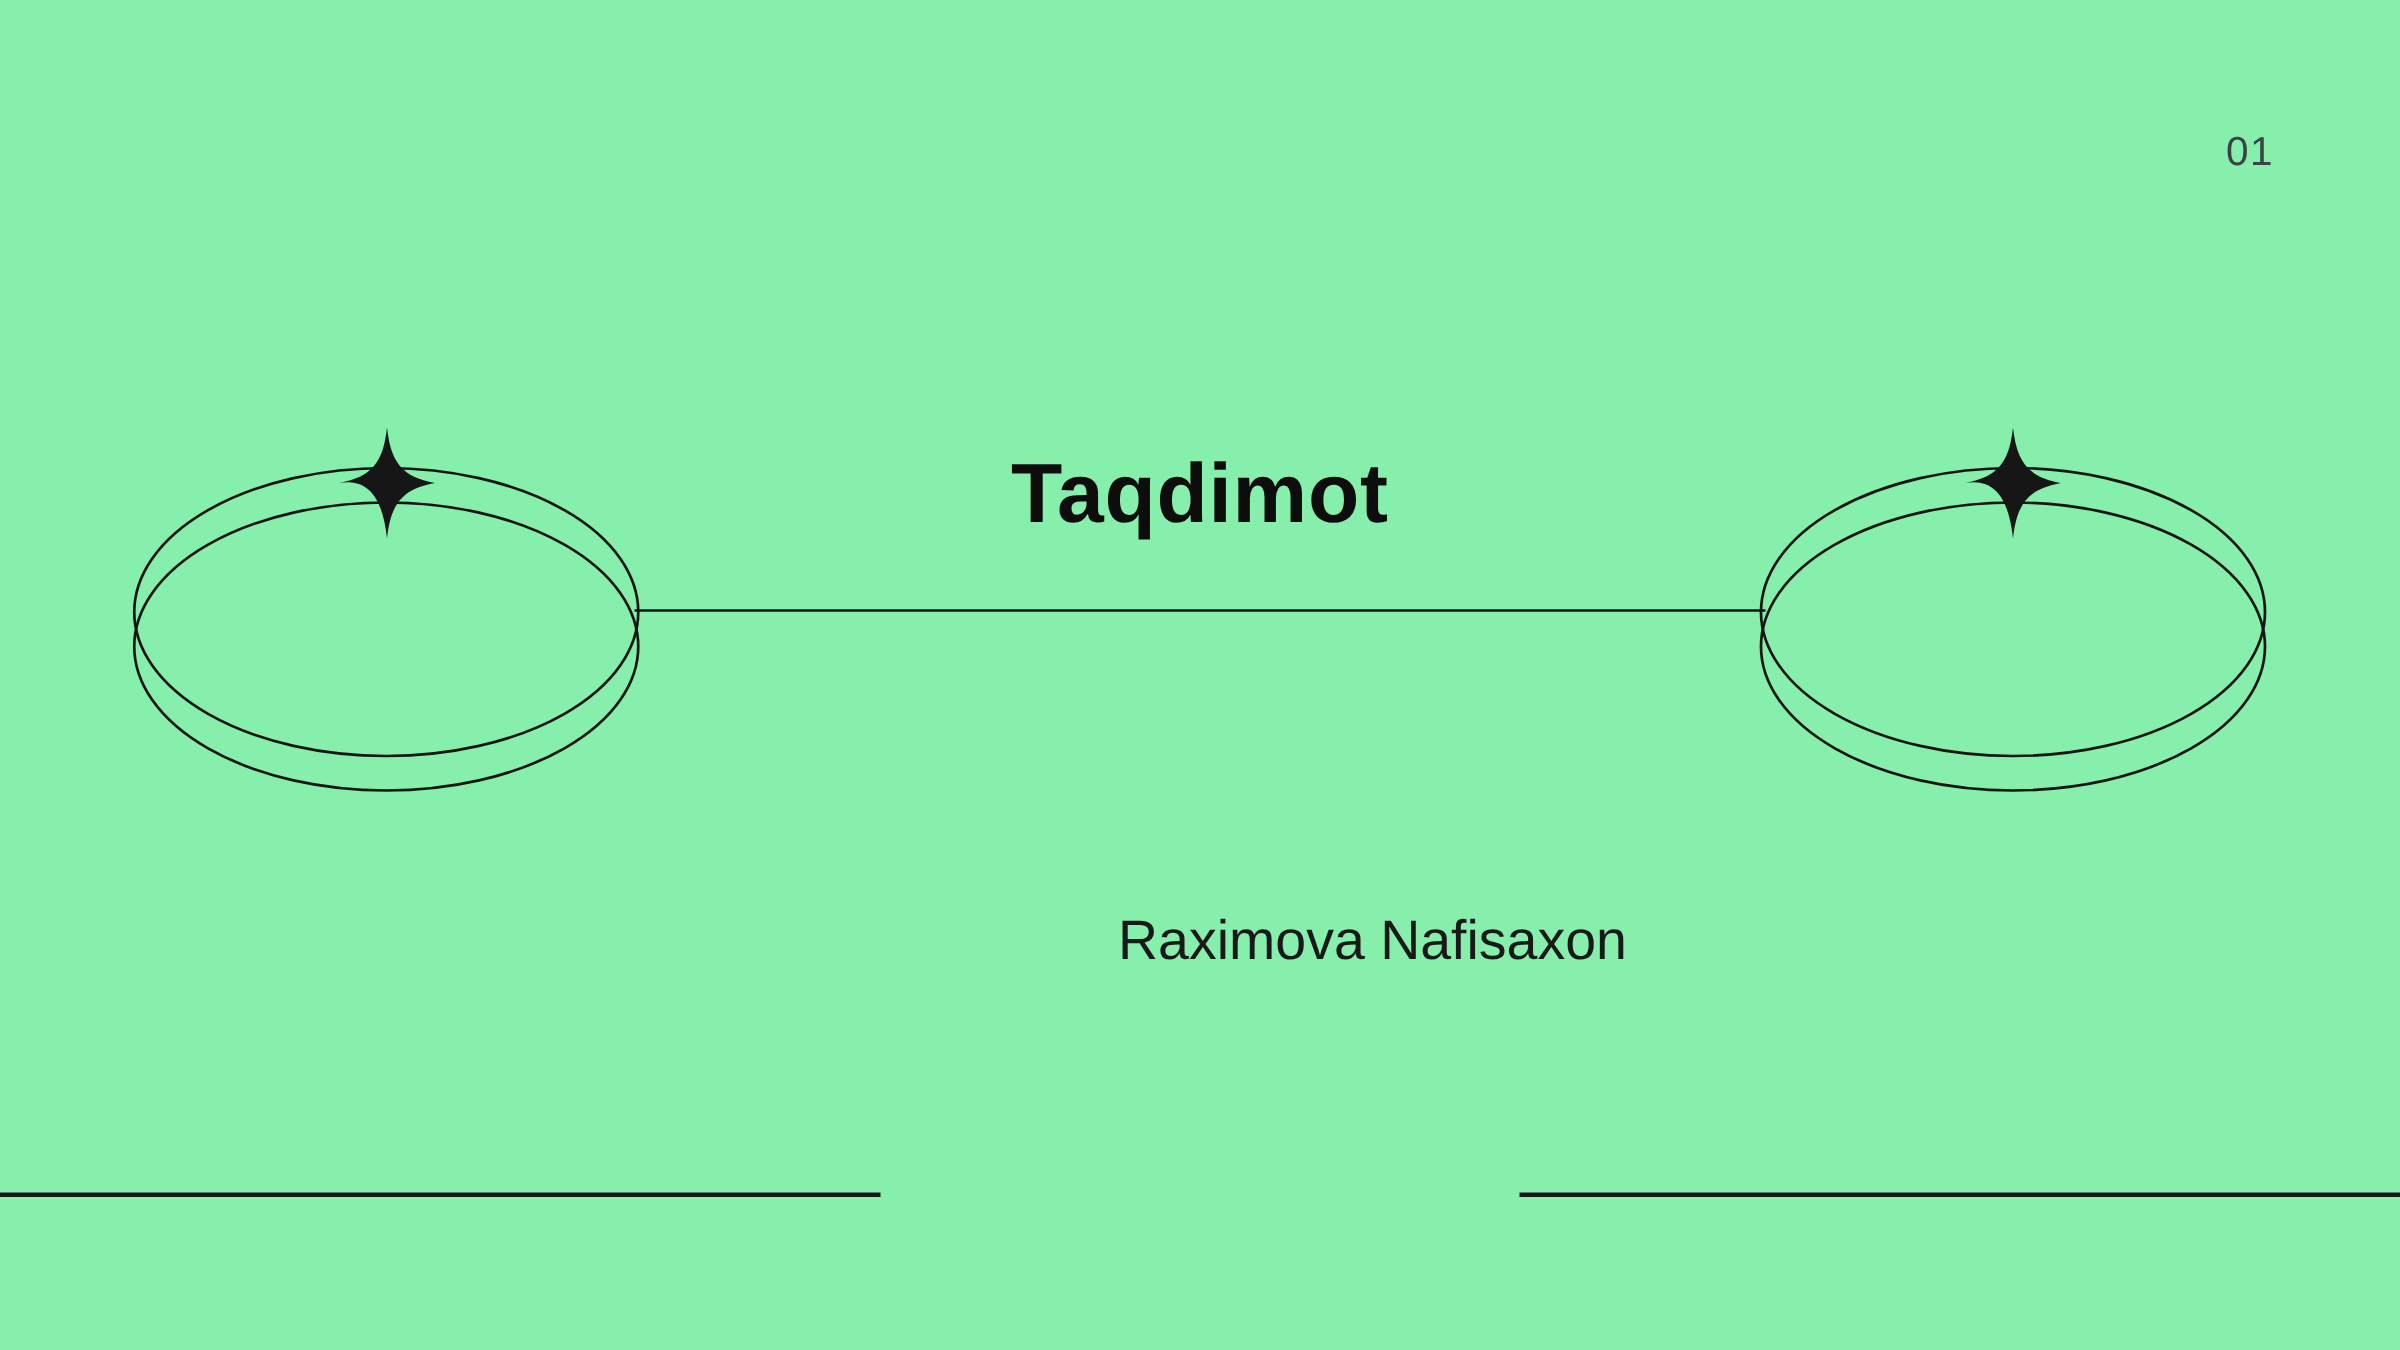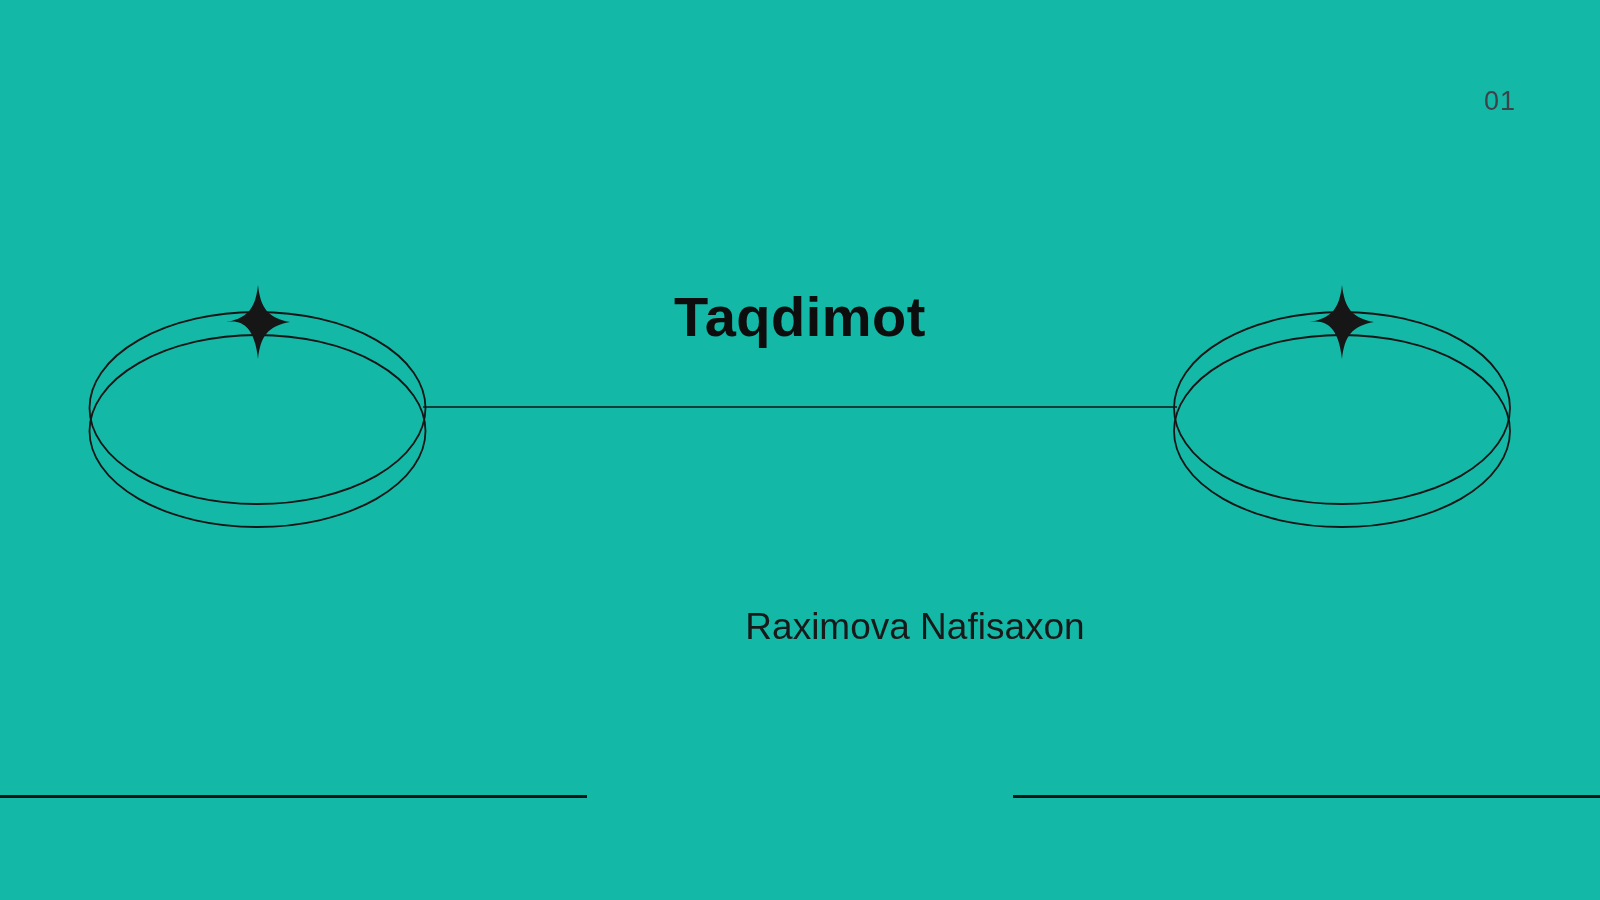--- a/index.html
+++ b/index.html
@@ -4,21 +4,21 @@
 <style>
   html, body {
     margin: 0;
     padding: 0;
     background: #e8e8e8;
   }
   .slide {
     position: relative;
     width: 1600px;
     height: 900px;
-    background: #14b8a6;
+    background: #86efac;
     overflow: hidden;
     font-family: "Liberation Sans", sans-serif;
   }
   .decor-svg {
     position: absolute;
     left: 0;
     top: 0;
     width: 1600px;
     height: 900px;
   }
@@ -75,17 +75,17 @@
     <path transform="translate(1342,322)" d="M0,-37 C2.5,-14 10,-4 32,0 C10,4 2.5,14 0,37 C-2.5,14 -10,-4 -32,0 C-10,-4 -2.5,-14 0,-37 Z" fill="#161616"></path>
 
     <line x1="423" y1="407" x2="1177" y2="407" stroke-width="1.6" stroke="#161616"></line>
 
     <line x1="0" y1="796.5" x2="587" y2="796.5" stroke-width="3" stroke="#161616"></line>
     <line x1="1013" y1="796.5" x2="1600" y2="796.5" stroke-width="3" stroke="#161616"></line>
   </svg>
 
   <div class="page-number">01</div>
 
-  <h1 class="slide-title" style="margin:0">Taqdimot</h1>
+  <h1 class="slide-title" style="margin:12px">Taqdimot</h1>
 
   <div class="author-name">Raximova Nafisaxon</div>
 
 </div>
 
 </body></html>

